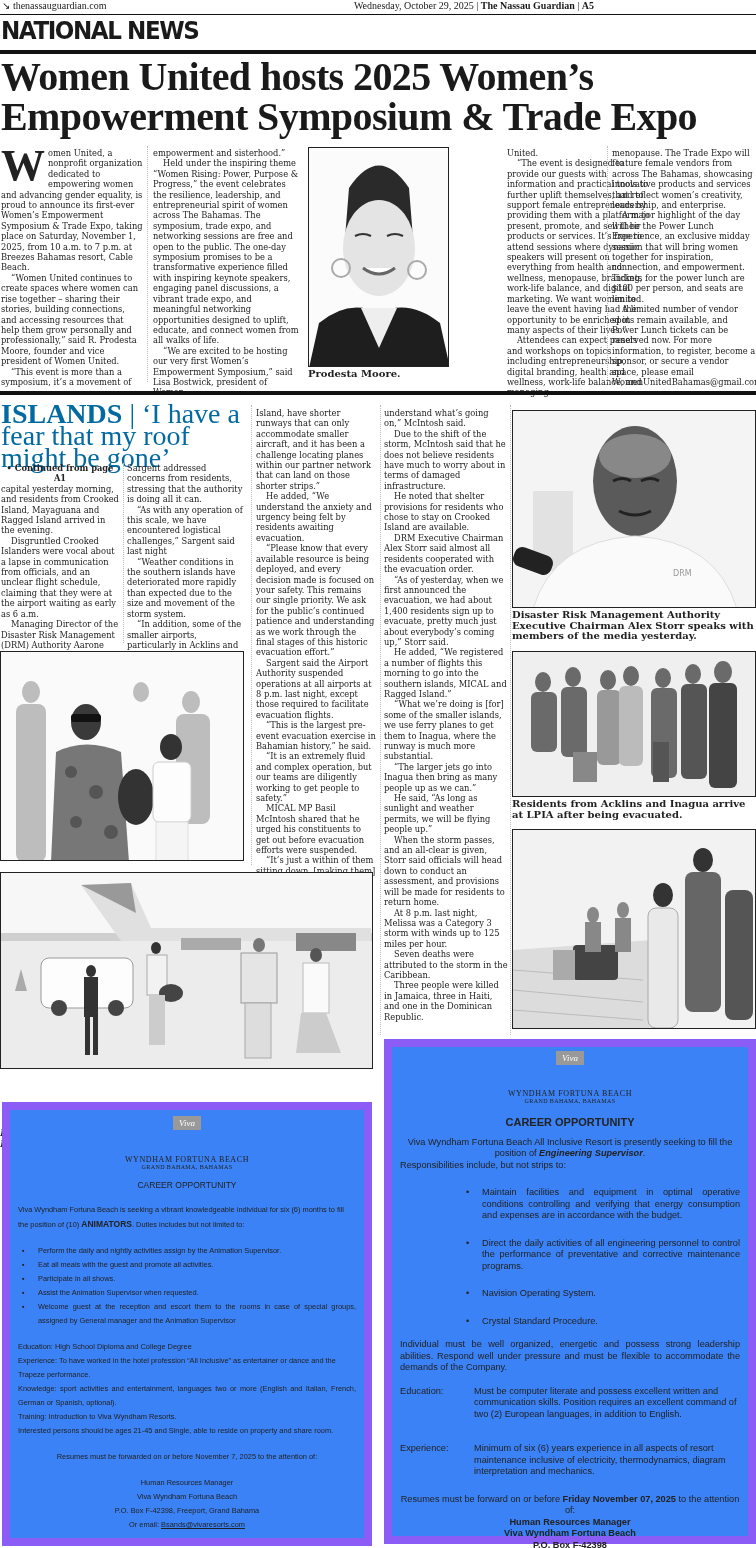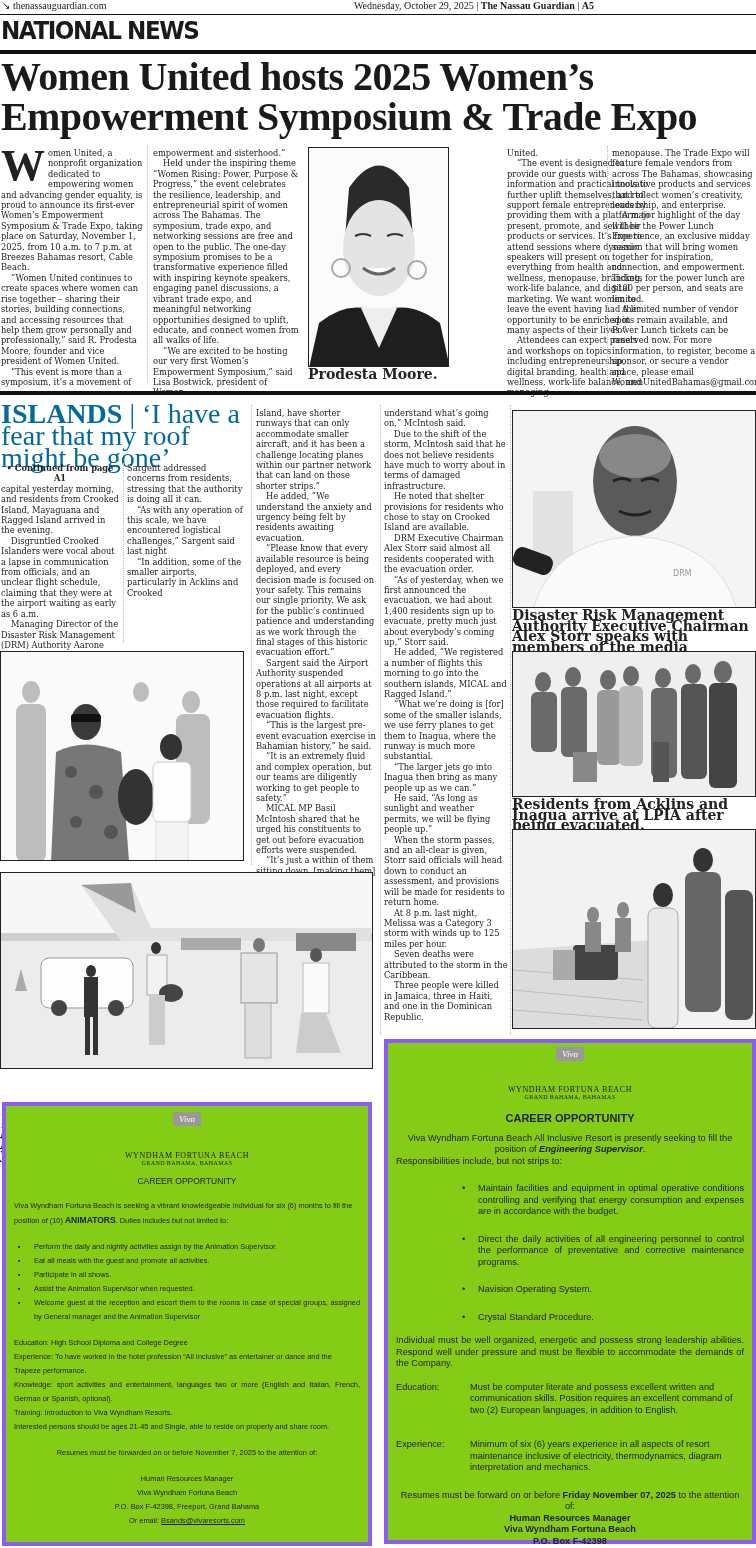--- a/index.html
+++ b/index.html
@@ -19,30 +19,30 @@
 
   .headline { left: 1px; top: 57px; width: 756px; font-family: "Liberation Serif", serif; font-weight: bold; font-size: 40px; line-height: 40px; letter-spacing: -0.6px; color: #1a1a1a; }
 
   .col { font-family: "DejaVu Serif", serif; font-size: 8.3px; line-height: 10.4px; color: #222; text-align: left; }
   .col p { text-indent: 10px; }
   .col p.noind { text-indent: 0; }
   .dropcap { float: left; font-family: "Liberation Serif", serif; font-size: 44px; line-height: 34px; font-weight: bold; margin: 1px 3px 0 0; }
   .vsep { width: 0; border-left: 1px dotted #bbb; }
 
   .photo { border: 1px solid #222; overflow: hidden; background: #f2f2f2; }
-  .caption { font-family: "DejaVu Serif", serif; font-weight: bold; font-size: 14px; line-height: 10.6px; color: #222; }
+  .caption { font-family: "DejaVu Serif", serif; font-weight: bold; font-size: 10px; line-height: 10.6px; color: #222; }
 
   .rule-mid { left: 0; top: 391px; width: 756px; height: 4px; background: #111; }
 
   .islands-head { left: 1px; top: 403px; width: 250px; font-family: "Liberation Serif", serif; font-size: 28px; line-height: 22px; color: #0369a1; }
   .islands-head b { font-weight: bold; }
   .cont { font-weight: bold; text-align: center; }
 
   
-  .ad { border: 4px solid #8b5cf6; background: #84cc16; font-family: "Liberation Sans", sans-serif; color: #222; }
+  .ad { border: 8px solid #8b5cf6; background: #3b82f6; font-family: "Liberation Sans", sans-serif; color: #222; }
   .ad .logo { text-align: center; }
   .ad .logo .viva { display: inline-block; width: 28px; height: 14px; background: #999; color: #fff; font-family: "Liberation Serif", serif; font-style: italic; font-size: 9px; line-height: 14px; }
   .ad .logo .brand { font-family: "Liberation Serif", serif; font-size: 8px; letter-spacing: 0.6px; line-height: 9px; margin-top: 24px; }
   .ad .logo .sub { font-family: "Liberation Serif", serif; font-size: 6px; letter-spacing: 0.4px; line-height: 7px; }
   .ad1 { font-size: 7.4px; line-height: 14px; }
   .ad1 ul { list-style: none; }
   .ad1 li { padding-left: 20px; position: relative; }
   .ad1 li::before { content: "\25AA"; position: absolute; left: 4px; }
   .ad2 { font-size: 9.2px; line-height: 11.5px; }
   .ad2 ul { list-style: none; padding-left: 66px; }
@@ -118,20 +118,21 @@
 <div class="abs col" style="left:1px; top:463px; width:118px;">
   <p class="noind cont">• Continued from page A1</p>
   <p class="noind">capital yesterday morning, and residents from Crooked Island, Mayaguana and Ragged Island arrived in the evening.</p>
   <p>Disgruntled Crooked Islanders were vocal about a lapse in communication from officials, and an unclear flight schedule, claiming that they were at the airport waiting as early as 6 a.m.</p>
   <p>Managing Director of the Disaster Risk Management (DRM) Authority Aarone</p>
 </div>
 <div class="abs vsep" style="left:123px; top:463px; height:180px;"></div>
 <div class="abs col" style="left:127px; top:463px; width:118px;">
   <p class="noind">Sargent addressed concerns from residents, stressing that the authority is doing all it can.</p>
   <p>“As with any operation of this scale, we have encountered logistical challenges,” Sargent said last night</p>
+  <p>“Weather conditions in the southern islands have deteriorated more rapidly than expected due to the size and movement of the storm system.</p>
   <p>“In addition, some of the smaller airports, particularly in Acklins and Crooked</p>
 </div>
 
 <div class="abs vsep" style="left:251px; top:405px; height:460px;"></div>
 <div class="abs col" style="left:256px; top:408px; width:120px;">
   <p class="noind">Island, have shorter runways that can only accommodate smaller aircraft, and it has been a challenge locating planes within our partner network that can land on those shorter strips.”</p>
   <p>He added, “We understand the anxiety and urgency being felt by residents awaiting evacuation.</p>
   <p>“Please know that every available resource is being deployed, and every decision made is focused on your safety. This remains our single priority. We ask for the public’s continued patience and understanding as we work through the final stages of this historic evacuation effort.”</p>
   <p>Sargent said the Airport Authority suspended operations at all airports at 8 p.m. last night, except those required to facilitate evacuation flights.</p>
   <p>“This is the largest pre-event evacuation exercise in Bahamian history,” he said.</p>

